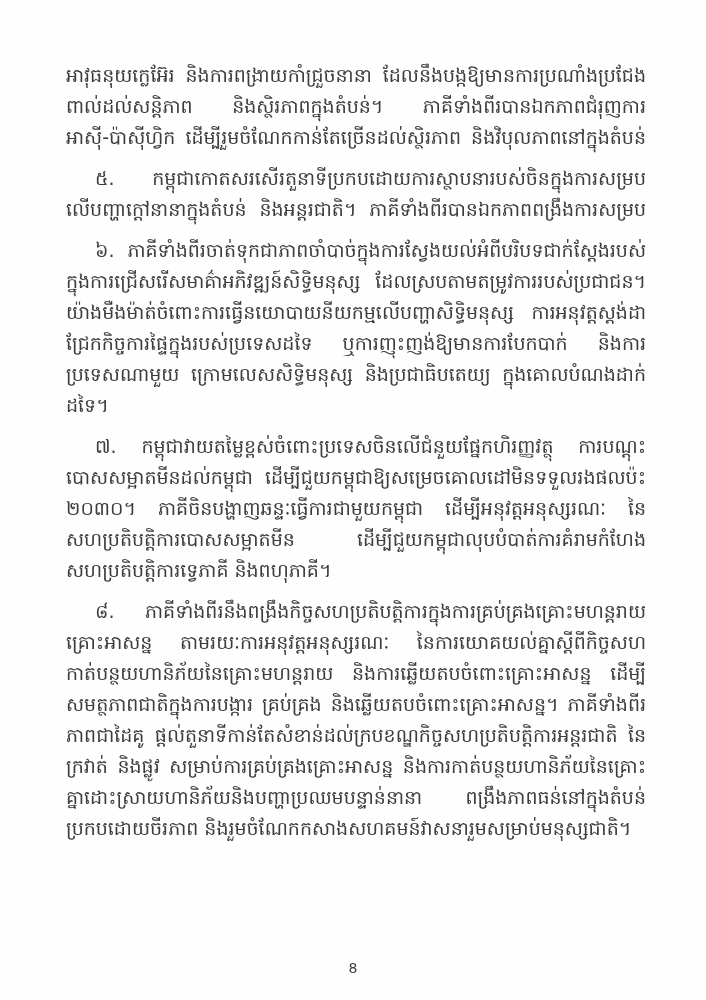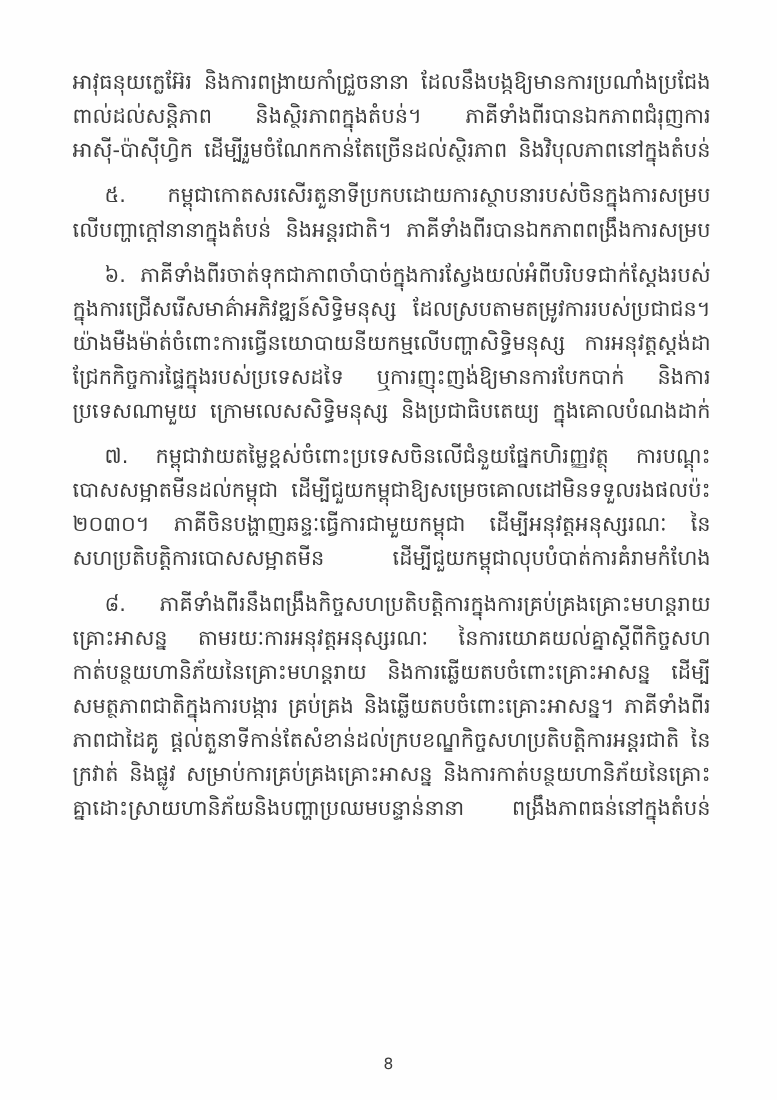--- a/index.html
+++ b/index.html
@@ -66,31 +66,34 @@
       <div class="para">
         <div class="line indent">៥. កម្ពុជាកោតសរសើរតួនាទីប្រកបដោយការស្ថាបនារបស់ចិនក្នុងការសម្របសម្រួលដំណោះស្រាយ</div>
         <div class="line">លើបញ្ហាក្ដៅនានាក្នុងតំបន់ និងអន្តរជាតិ។ ភាគីទាំងពីរបានឯកភាពពង្រឹងការសម្របសម្រួលនៅក្នុងក្រប</div>
       </div>
       <div class="para">
         <div class="line indent">៦. ភាគីទាំងពីរចាត់ទុកជាភាពចាំបាច់ក្នុងការស្វែងយល់អំពីបរិបទជាក់ស្ដែងរបស់ប្រទេសនីមួយៗ</div>
         <div class="line">ក្នុងការជ្រើសរើសមាគ៌ាអភិវឌ្ឍន៍សិទ្ធិមនុស្ស ដែលស្របតាមតម្រូវការរបស់ប្រជាជន។ ភាគីទាំងពីរប្រឆាំង</div>
         <div class="line">យ៉ាងមឺងម៉ាត់ចំពោះការធ្វើនយោបាយនីយកម្មលើបញ្ហាសិទ្ធិមនុស្ស ការអនុវត្តស្តង់ដាពីរ និងការជ្រៀត</div>
         <div class="line">ជ្រែកកិច្ចការផ្ទៃក្នុងរបស់ប្រទេសដទៃ ឬការញុះញង់ឱ្យមានការបែកបាក់ និងការប្រឈមមុខដាក់គ្នា ដោយ</div>
         <div class="line">ប្រទេសណាមួយ ក្រោមលេសសិទ្ធិមនុស្ស និងប្រជាធិបតេយ្យ ក្នុងគោលបំណងដាក់គំនាបលើប្រទេស</div>
+        <div class="line last">ដទៃ។</div>
       </div>
       <div class="para">
         <div class="line indent">៧. កម្ពុជាវាយតម្លៃខ្ពស់ចំពោះប្រទេសចិនលើជំនួយផ្នែកហិរញ្ញវត្ថុ ការបណ្ដុះបណ្ដាល និងឧបករណ៍</div>
         <div class="line">បោសសម្អាតមីនដល់កម្ពុជា ដើម្បីជួយកម្ពុជាឱ្យសម្រេចគោលដៅមិនទទួលរងផលប៉ះពាល់ពីមីននៅឆ្នាំ</div>
         <div class="line">២០៣០។ ភាគីចិនបង្ហាញឆន្ទៈធ្វើការជាមួយកម្ពុជា ដើម្បីអនុវត្តអនុស្សរណៈ នៃការយោគយល់គ្នាស្ដីពីកិច្ច</div>
         <div class="line">សហប្រតិបត្តិការបោសសម្អាតមីន ដើម្បីជួយកម្ពុជាលុបបំបាត់ការគំរាមកំហែងដោយសារមីន តាមរយៈកិច្ច</div>
+        <div class="line last">សហប្រតិបត្តិការទ្វេភាគី និងពហុភាគី។</div>
       </div>
       <div class="para">
         <div class="line indent">៨. ភាគីទាំងពីរនឹងពង្រឹងកិច្ចសហប្រតិបត្តិការក្នុងការគ្រប់គ្រងគ្រោះមហន្តរាយ និងឆ្លើយតបចំពោះ</div>
         <div class="line">គ្រោះអាសន្ន តាមរយៈការអនុវត្តអនុស្សរណៈ នៃការយោគយល់គ្នាស្ដីពីកិច្ចសហប្រតិបត្តិការក្នុងវិស័យការ</div>
         <div class="line">កាត់បន្ថយហានិភ័យនៃគ្រោះមហន្តរាយ និងការឆ្លើយតបចំពោះគ្រោះអាសន្ន ដើម្បីធ្វើឱ្យប្រសើរឡើងនូវ</div>
         <div class="line">សមត្ថភាពជាតិក្នុងការបង្ការ គ្រប់គ្រង និងឆ្លើយតបចំពោះគ្រោះអាសន្ន។ ភាគីទាំងពីរនឹងធ្វើឱ្យស៊ីជម្រៅ</div>
         <div class="line">ភាពជាដៃគូ ផ្តល់តួនាទីកាន់តែសំខាន់ដល់ក្របខណ្ឌកិច្ចសហប្រតិបត្តិការអន្តរជាតិ នៃគំនិតផ្តួចផ្តើមខ្សែ</div>
         <div class="line">ក្រវាត់ និងផ្លូវ សម្រាប់ការគ្រប់គ្រងគ្រោះអាសន្ន និងការកាត់បន្ថយហានិភ័យនៃគ្រោះមហន្តរាយ ដើម្បីរួម</div>
         <div class="line">គ្នាដោះស្រាយហានិភ័យនិងបញ្ហាប្រឈមបន្ទាន់នានា ពង្រឹងភាពធន់នៅក្នុងតំបន់ លើកកម្ពស់ការអភិវឌ្ឍ</div>
+        <div class="line last">ប្រកបដោយចីរភាព និងរួមចំណែកកសាងសហគមន៍វាសនារួមសម្រាប់មនុស្សជាតិ។</div>
       </div>
     </div>
   <div class="page-number">8</div>
 </div>
 
 </body></html>

